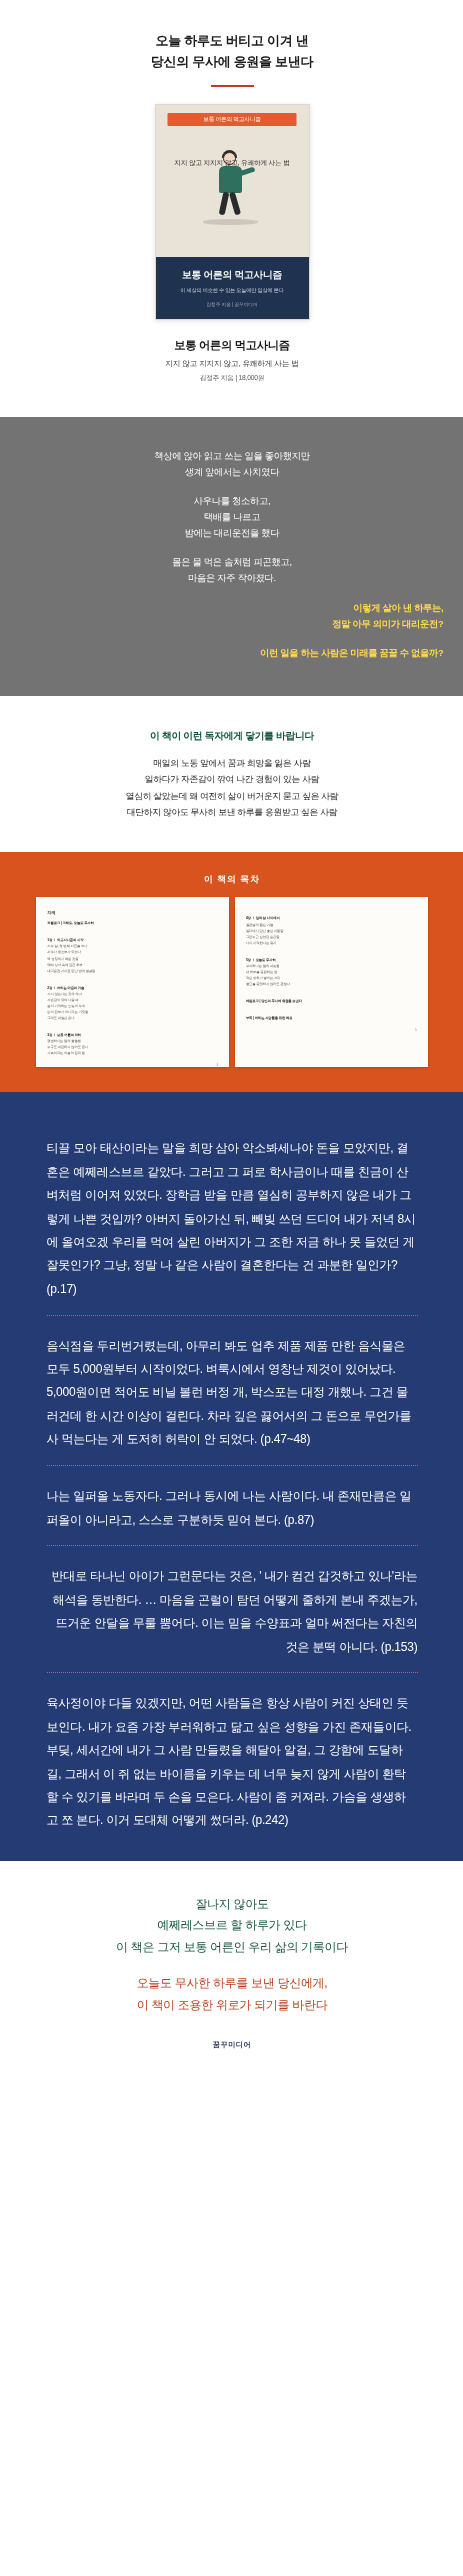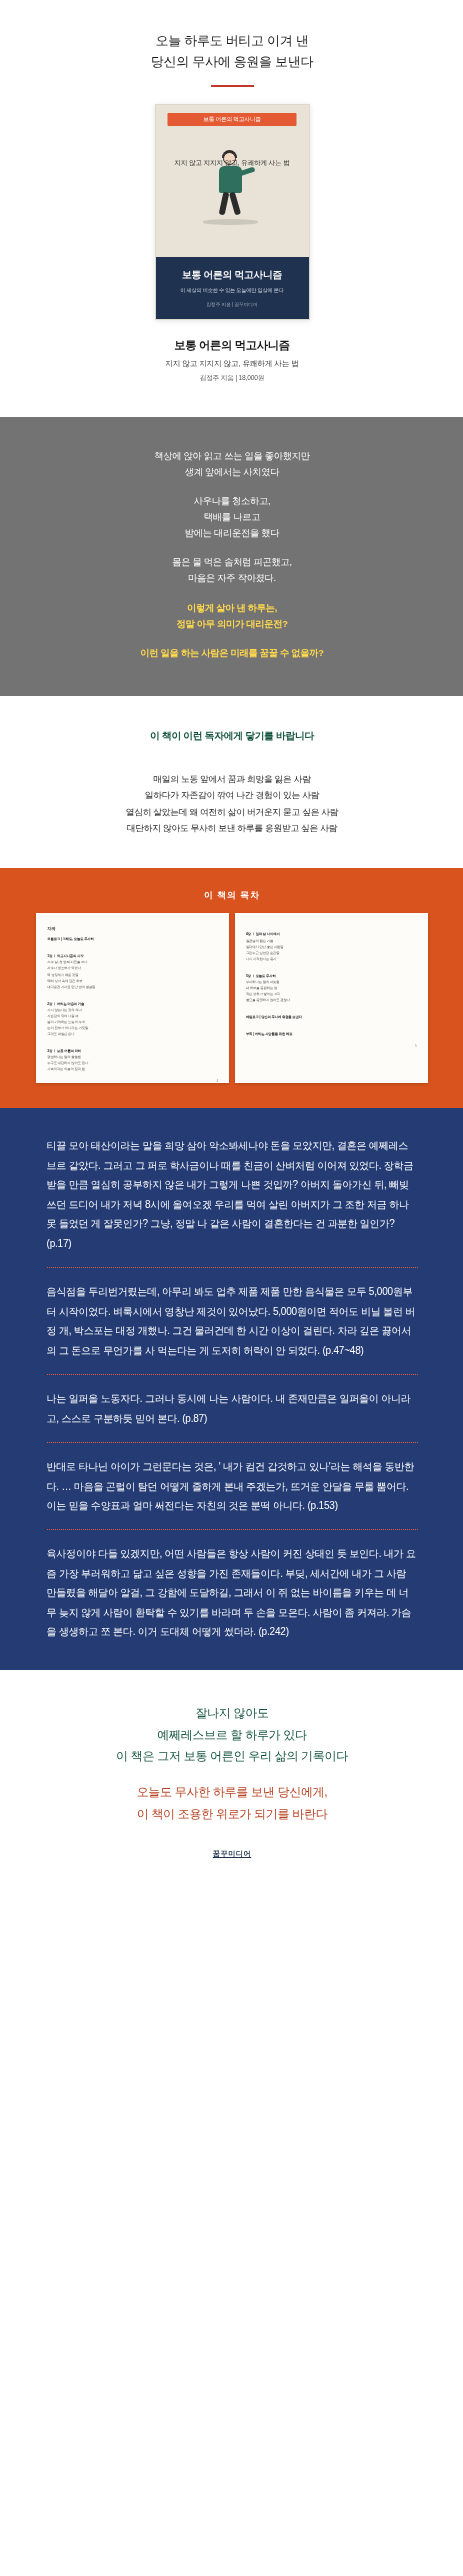--- a/index.html
+++ b/index.html
@@ -16,21 +16,21 @@
   .hero {
     background: #ffffff;
     padding: 30px 0 5.2px;
     text-align: center;
   }
   .hero-title {
     font-size: 13px;
     line-height: 1.62;
     letter-spacing: -0.3px;
     color: #1b1b1b;
-    font-weight: 400;
+    font-weight: 700;
   }
   .hero-rule {
     width: 43px;
     height: 1.5px;
     background: #c0392b;
     margin: 13.4px auto 17.5px;
   }
 
   
   .cover-wrap {
@@ -151,31 +151,32 @@
   }
   .green p {
     font-size: 9.3px;
     line-height: 1.72;
     letter-spacing: -0.3px;
   }
   .green .gap { height: 13.4px; }
   .green .accent {
     color: #ffd84d;
     font-weight: 700;
+    text-align: right;
   }
 
   
   .recommend {
     background: #ffffff;
     text-align: center;
     padding: 34px 15.5px 32px;
   }
   .recommend-head {
     font-size: 9.8px; font-weight: 700; color: #14543f; letter-spacing: -0.3px;
-    margin-bottom: 28px;
+    margin-bottom: 12px;
   }
   .recommend p {
     font-size: 8.8px; line-height: 1.85; color: #1d1d1d; letter-spacing: -0.3px;
   }
 
   
   .toc {
     background: #d9531e;
     padding: 8px;
   }
@@ -214,26 +215,27 @@
   .toc-pnum { font-size: 3.1px; color: #888; margin-top: 7.2px; text-align: right; }
 
   
   .excerpts {
     background: #243b73;
     padding: 26px 0 28px;
   }
   .ex-inner { width: 371px; margin: 0 auto; }
   .ex-block {
     color: #ffffff;
-    font-size: 10px;
+    font-size: 12px;
     line-height: 1.95;
     letter-spacing: -0.2px;
     padding: 2.1px 0 0;
-  }
-  .ex-block.right { }
+    margin-top: 17px;
+  }
+  .ex-block.right { text-align: right; }
   .ex-divider {
     border: none;
     border-top: 1px dotted #e05a3b;
     margin: 13.4px 0 12.4px;
   }
 
   
   .outro {
     background: #ffffff;
     text-align: center;
@@ -247,21 +249,20 @@
   }
   .outro .gap { height: 14.4px; }
   .outro .lower { color: #b8401f; }
   .logo {
     margin-top: 24px;
     padding-bottom: 20.6px;
     font-size: 7.2px;
     font-weight: 700;
     color: #1f3250;
     letter-spacing: 0.5px;
-    text-decoration: underline;
   }
 </style>
 </head>
 <body>
 
 <div class="page">
 
   <section class="hero">
     <div class="hero-title">
       <div>오늘 하루도 버티고 이겨 낸</div>

